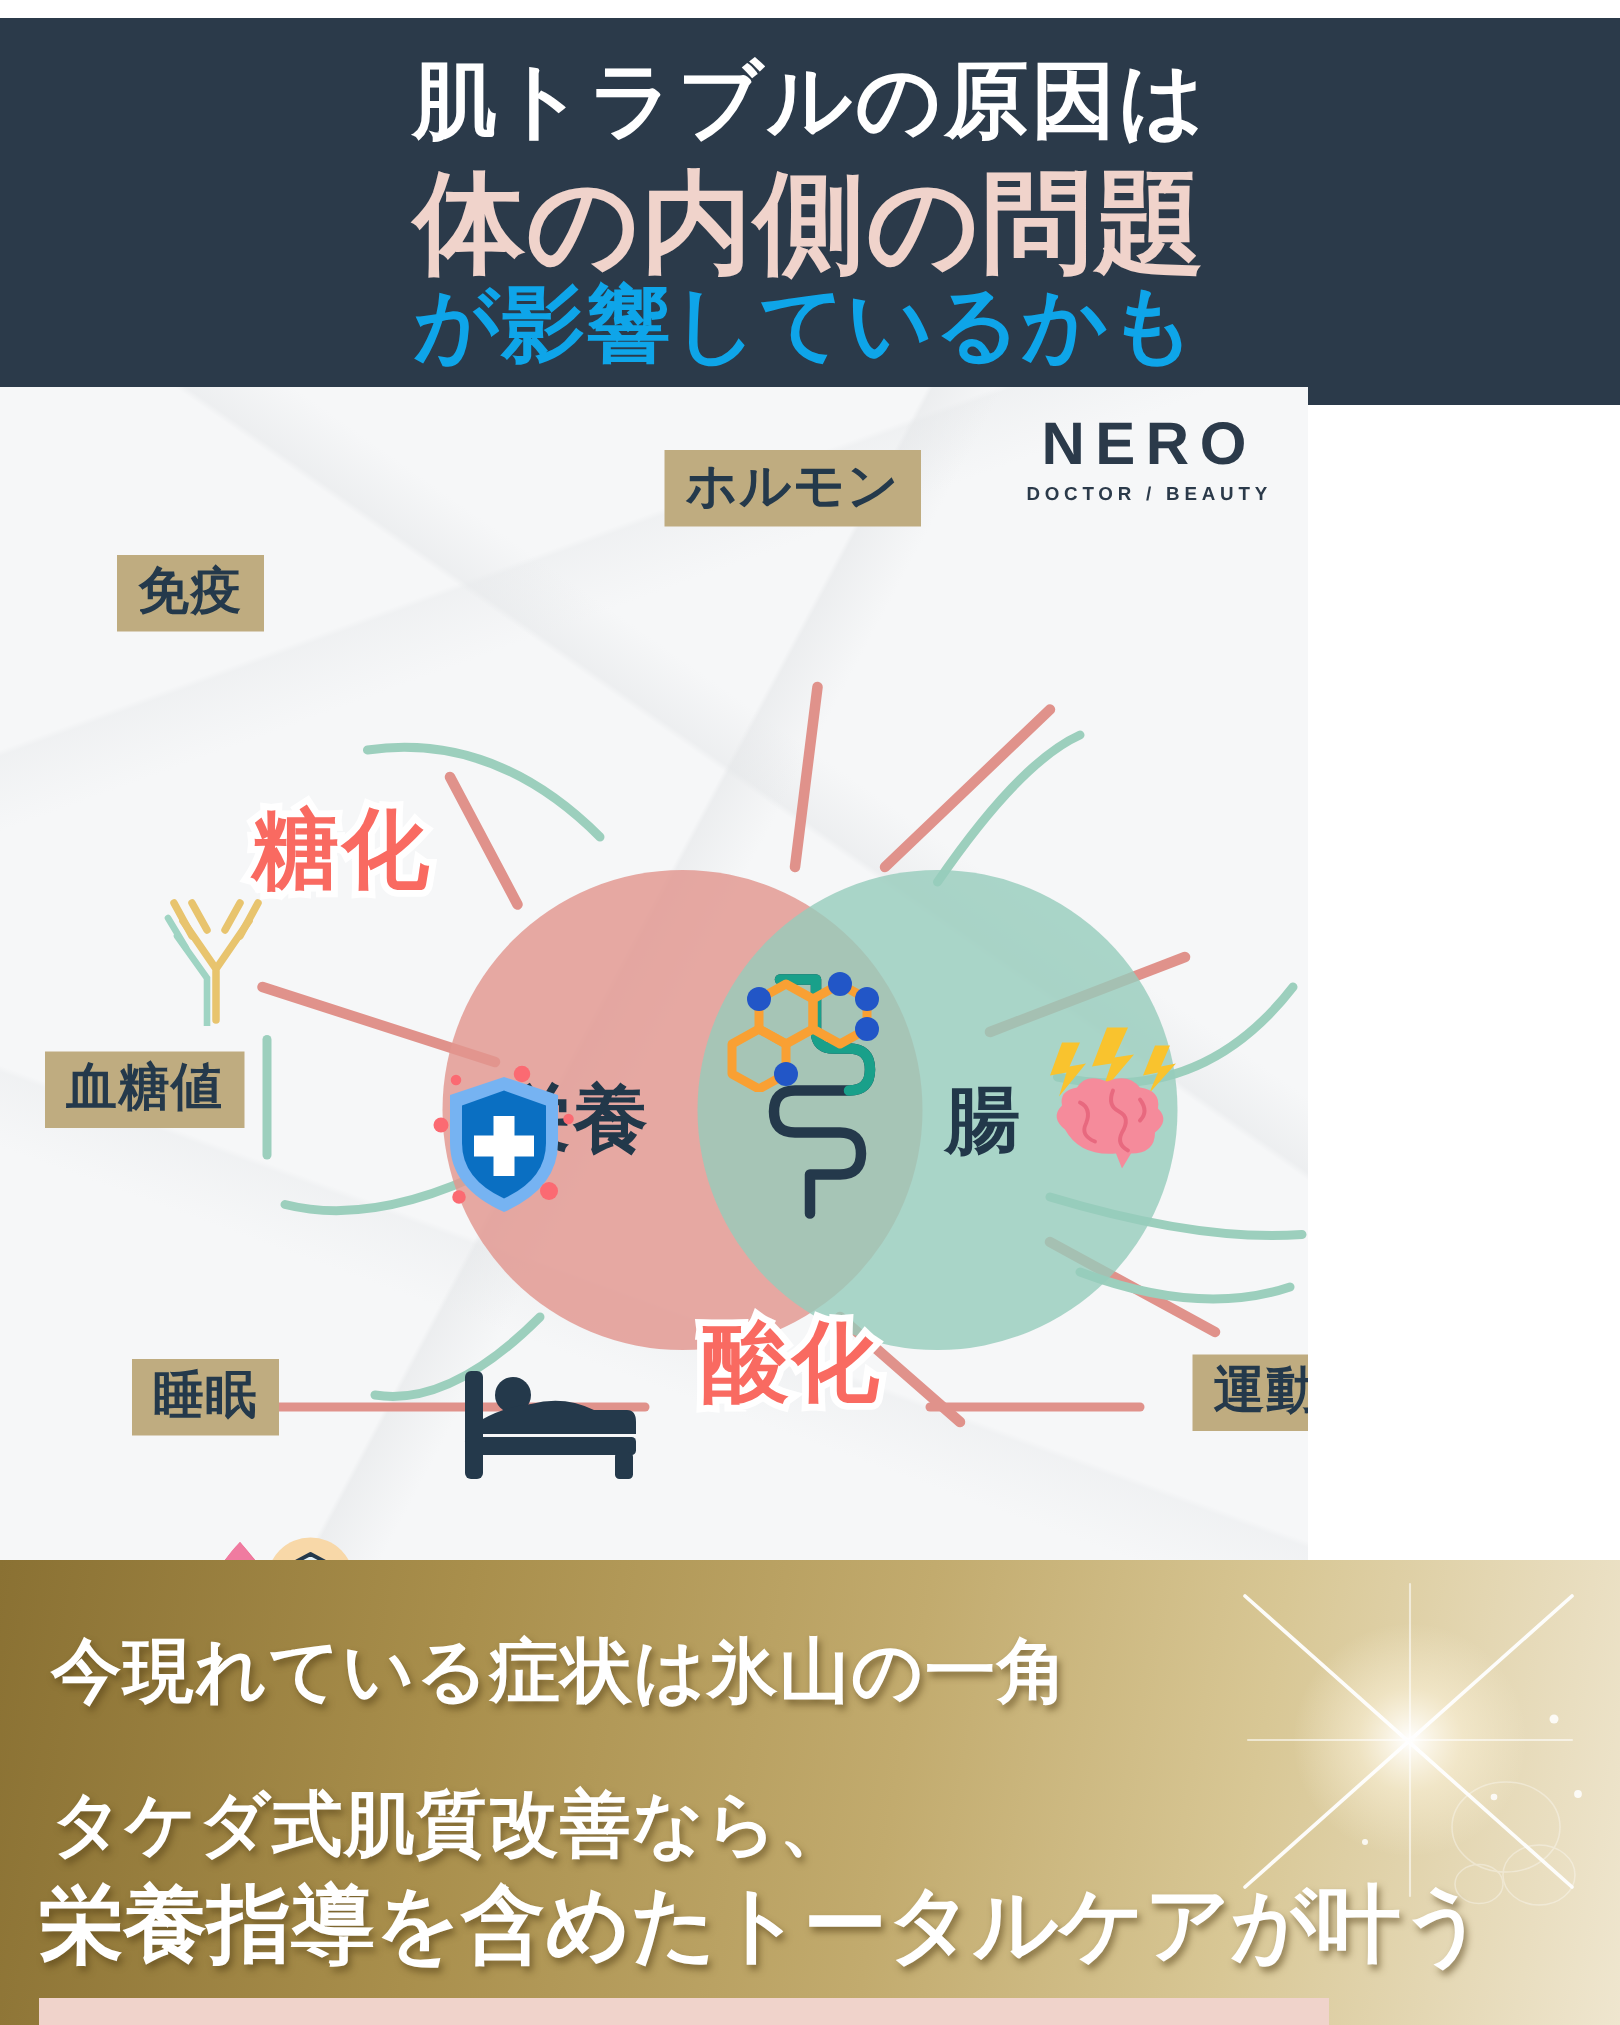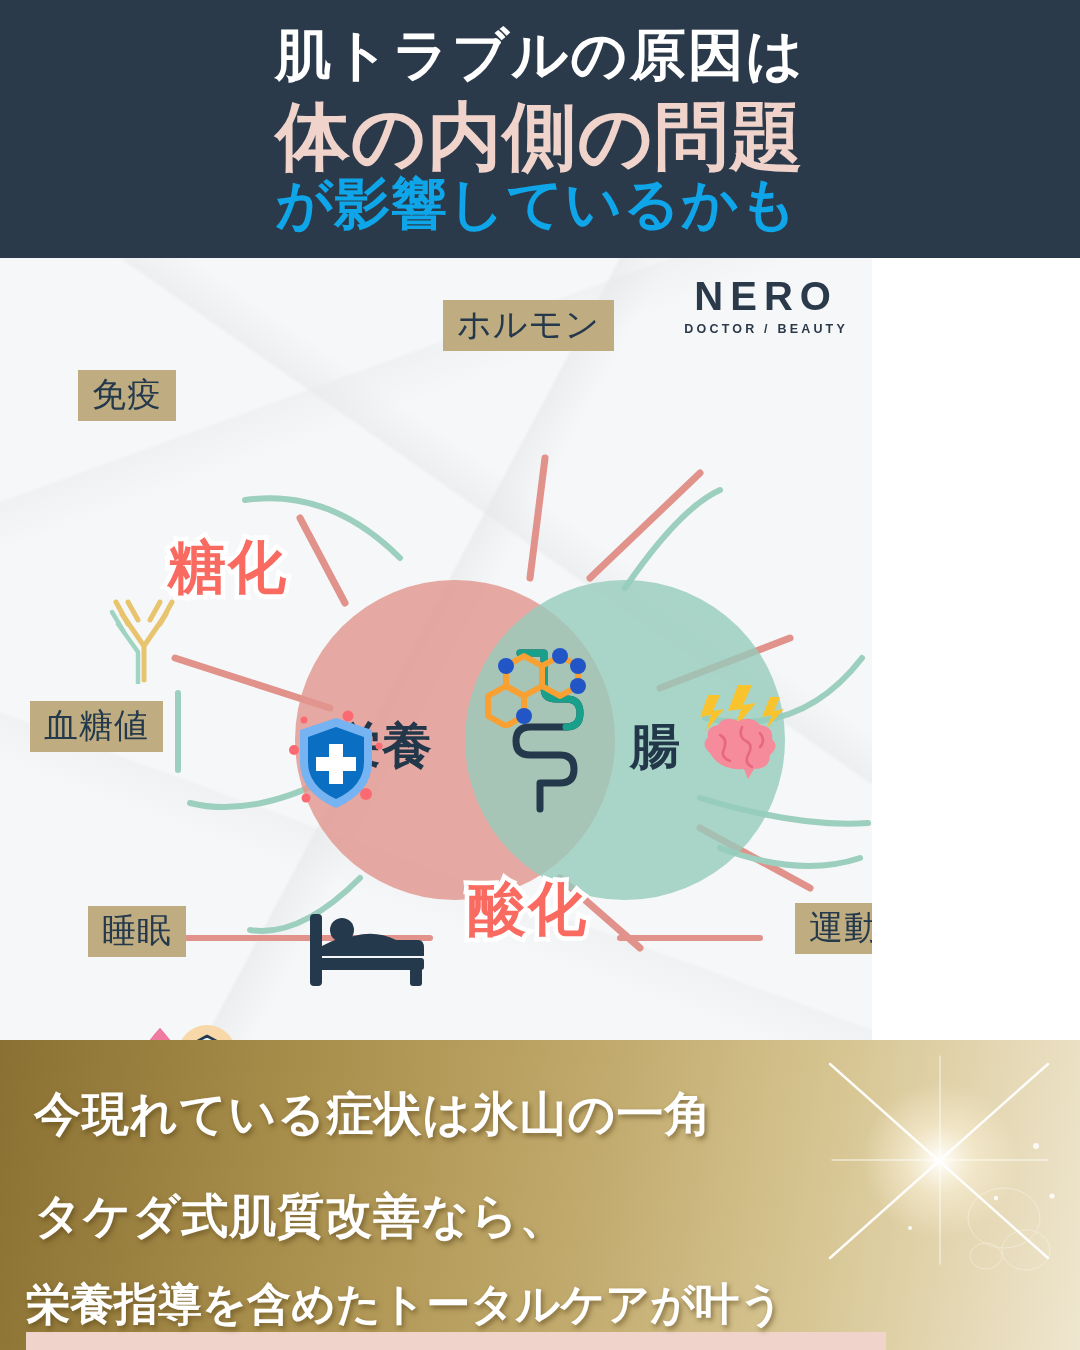--- a/index.html
+++ b/index.html
@@ -5,21 +5,21 @@
   html,body{margin:0;padding:0;}
   body{
     width:1080px;height:1350px;overflow:hidden;
     font-family:"Liberation Sans","DejaVu Sans",sans-serif;
     background:#ffffff;
   }
   .page{position:relative;width:1080px;height:1350px;overflow:hidden;}
 
   
   .header{
-    position:absolute;left:0;top:0;width:1080px;height:258px;
+    position:absolute;left:0;top:12px;width:1080px;height:258px;
     background:#2b3a4a;
     display:flex;flex-direction:column;align-items:center;justify-content:center;
     overflow:hidden;
   }
   .hdr-line1{
     color:#ffffff;font-size:56px;font-weight:bold;letter-spacing:2px;
     line-height:1.1;margin-bottom:12px;white-space:nowrap;
   }
   .hdr-line2{
     display:flex;align-items:baseline;justify-content:center;white-space:nowrap;
@@ -50,21 +50,21 @@
   .logo-main{
     color:#2b3a4a;font-size:40px;font-weight:bold;letter-spacing:7px;line-height:1;
   }
   .logo-sub{
     color:#2b3a4a;font-size:12.5px;font-weight:bold;letter-spacing:3.2px;margin-top:6px;
   }
 
   
   .tag{
     position:absolute;background:#bfac80;color:#24394b;
-    font-size:34px;font-weight:normal;letter-spacing:1px;
+    font-size:34px;font-weight:bold;letter-spacing:1px;
     padding:5px 14px 8px 14px;white-space:nowrap;line-height:1.12;
   }
 
   
   .circ{position:absolute;border-radius:50%;}
   .circ-pink{background:rgba(226,150,143,.82);}
   .circ-green{background:rgba(150,204,187,.80);}
   .circ-label{
     position:absolute;color:#22384a;font-weight:bold;font-size:50px;
     letter-spacing:2px;white-space:nowrap;
@@ -86,21 +86,21 @@
     background:linear-gradient(100deg,#8a7133 0%,#a98f4c 28%,#c2ab6e 55%,#d8c795 76%,#efe6cf 100%);
     overflow:hidden;
   }
   .sparkle{position:absolute;pointer-events:none;}
   .b-line{
     position:absolute;color:#ffffff;font-weight:bold;white-space:nowrap;
     text-shadow:2px 3px 5px rgba(80,60,20,.55);line-height:1.1;
   }
   .b1{left:34px;top:48px;font-size:47px;letter-spacing:1px;}
   .b2{left:34px;top:150px;font-size:47px;letter-spacing:1px;}
-  .b3{left:26px;top:240px;font-size:44px;letter-spacing:0px;}
+  .b3{left:26px;top:212px;font-size:56px;letter-spacing:0px;}
   .hl-bar{
     position:absolute;left:26px;top:292px;width:860px;height:34px;
     background:#f0d3cb;
   }
 </style>
 </head>
 <body>
 
 <div class="page">
 

